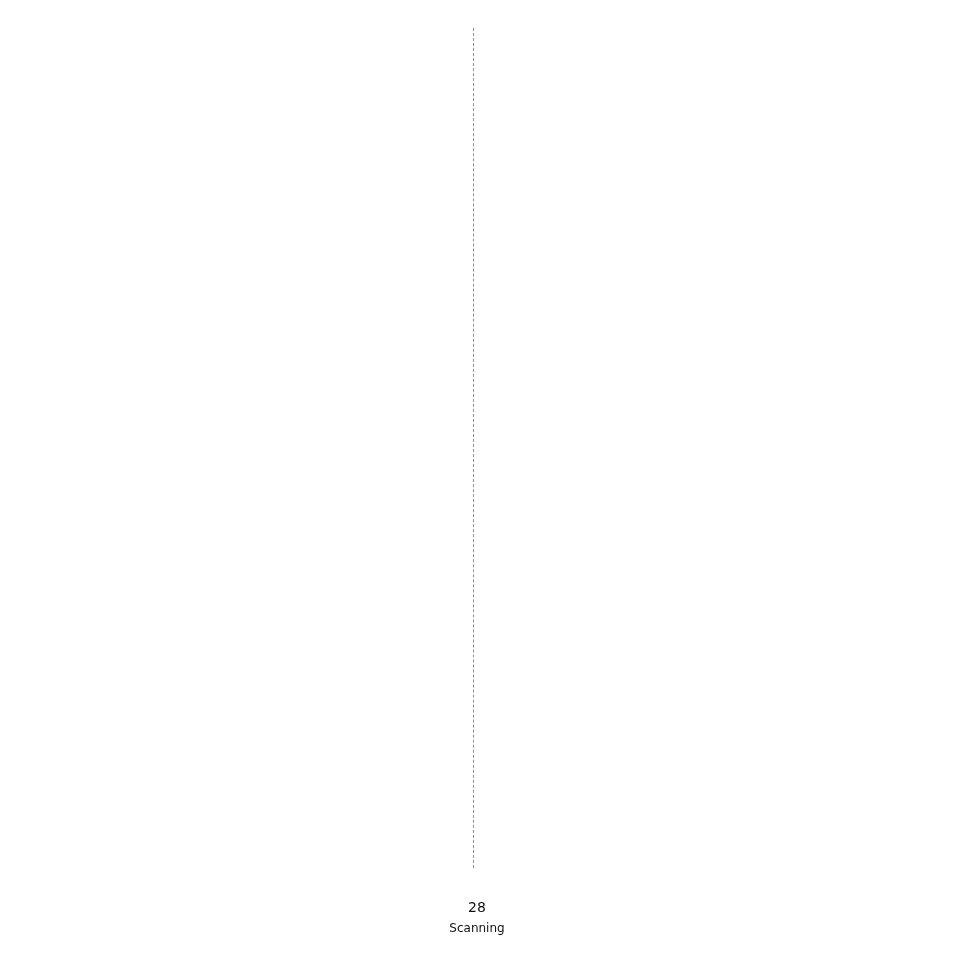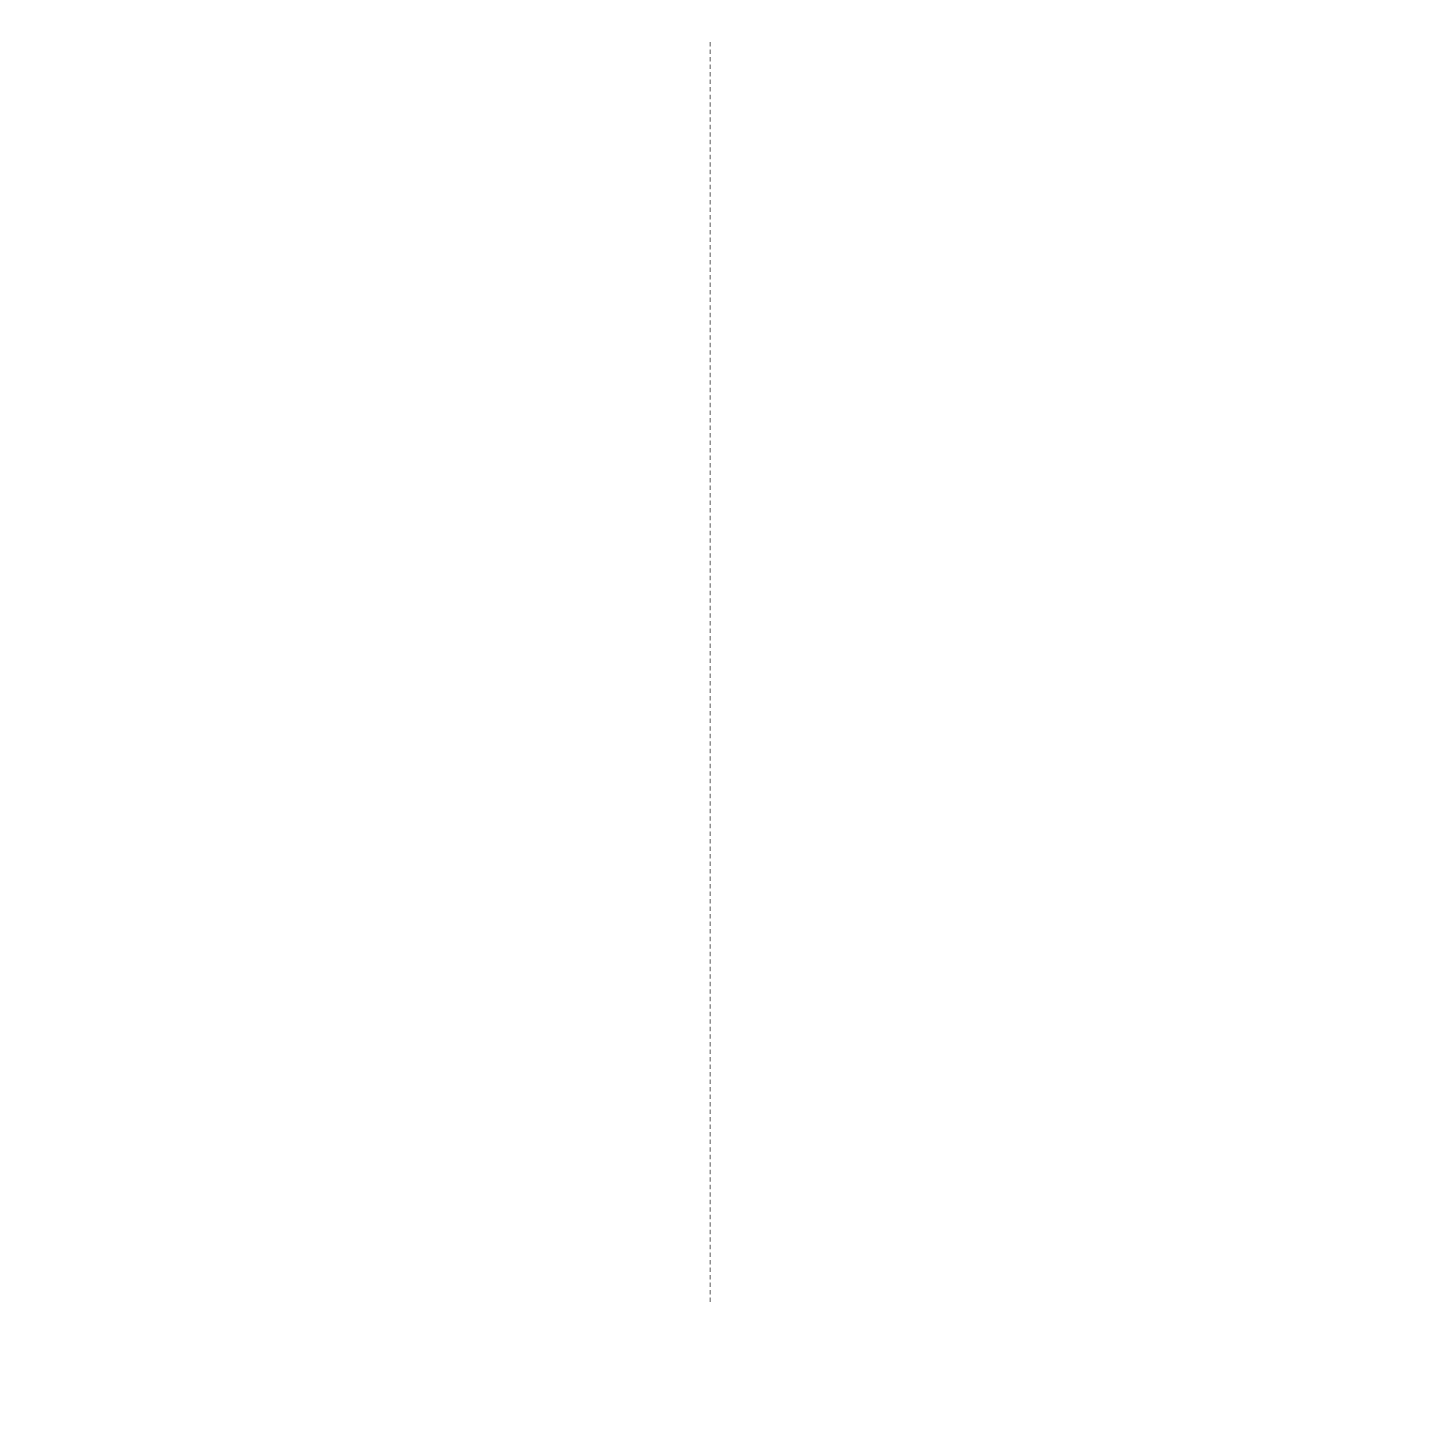--- a/index.html
+++ b/index.html
@@ -17,13 +17,15 @@
   .footer{position:absolute;left:0;width:954px;text-align:center;color:#111;}
   .pagenum{top:899px;font-size:14px;}
   .section{top:921px;font-size:12px;}
 </style>
 </head>
 <body>
 
 <div class="page">
   <div class="foldline"></div>
 
+  <div class="footer pagenum">28</div>
+  <div class="footer section">Scanning</div>
 </div>
 
 </body></html>

